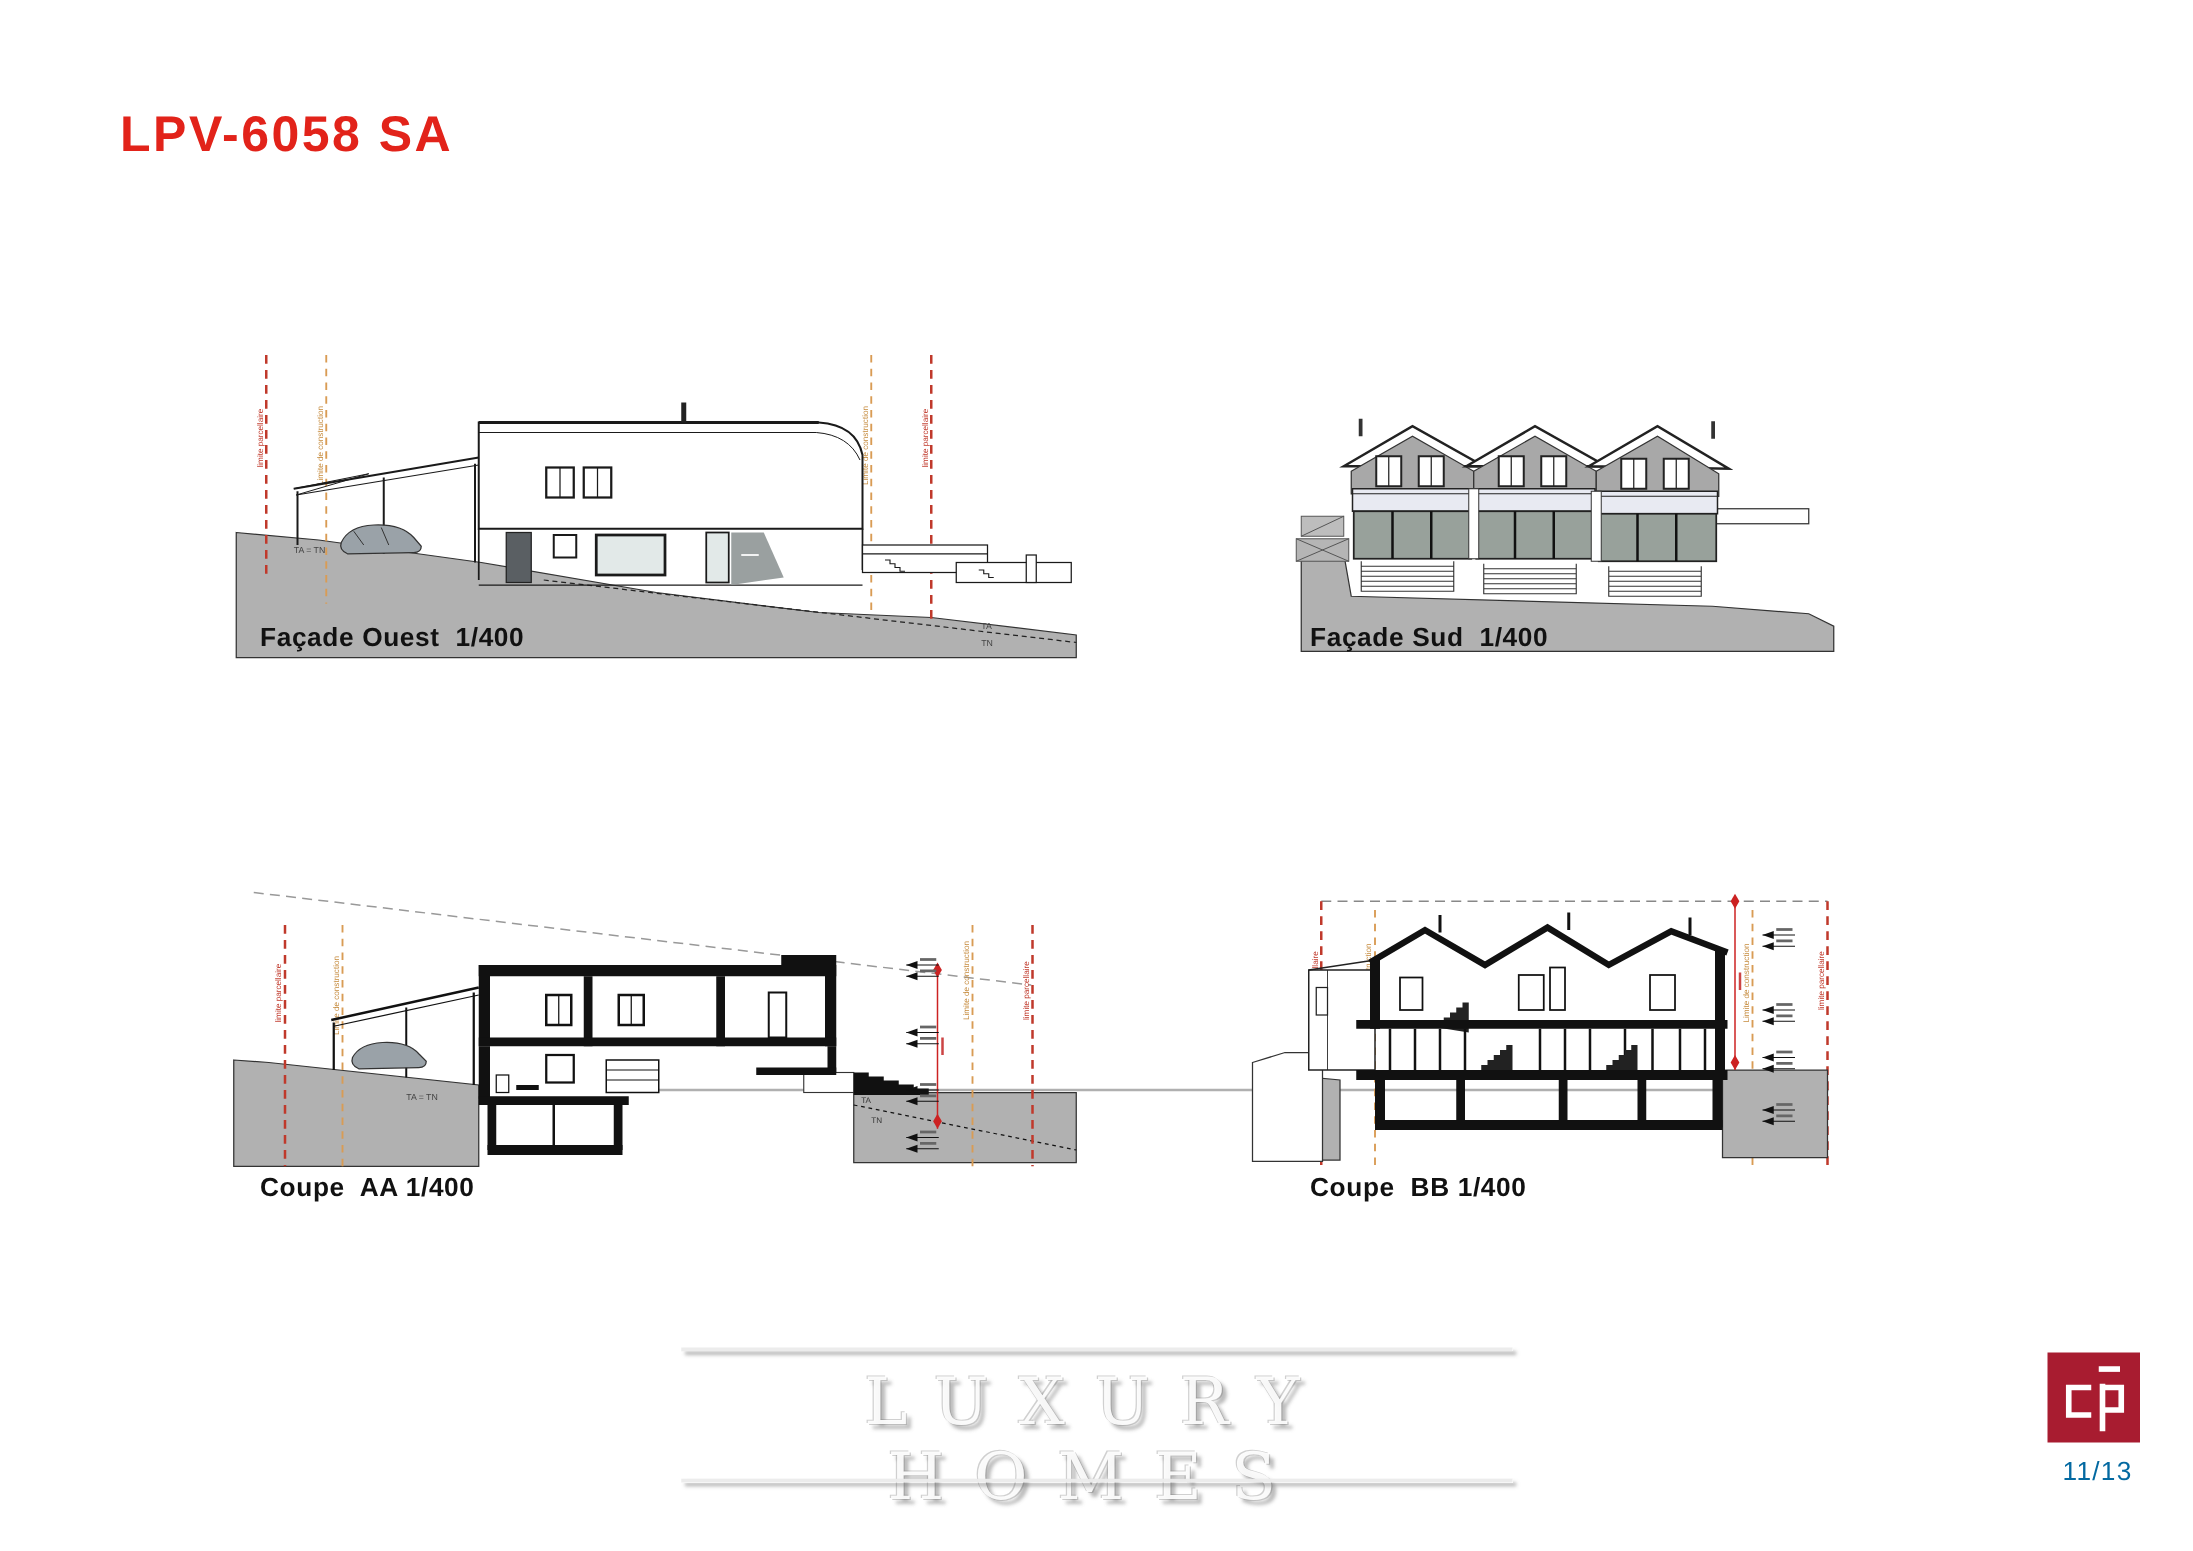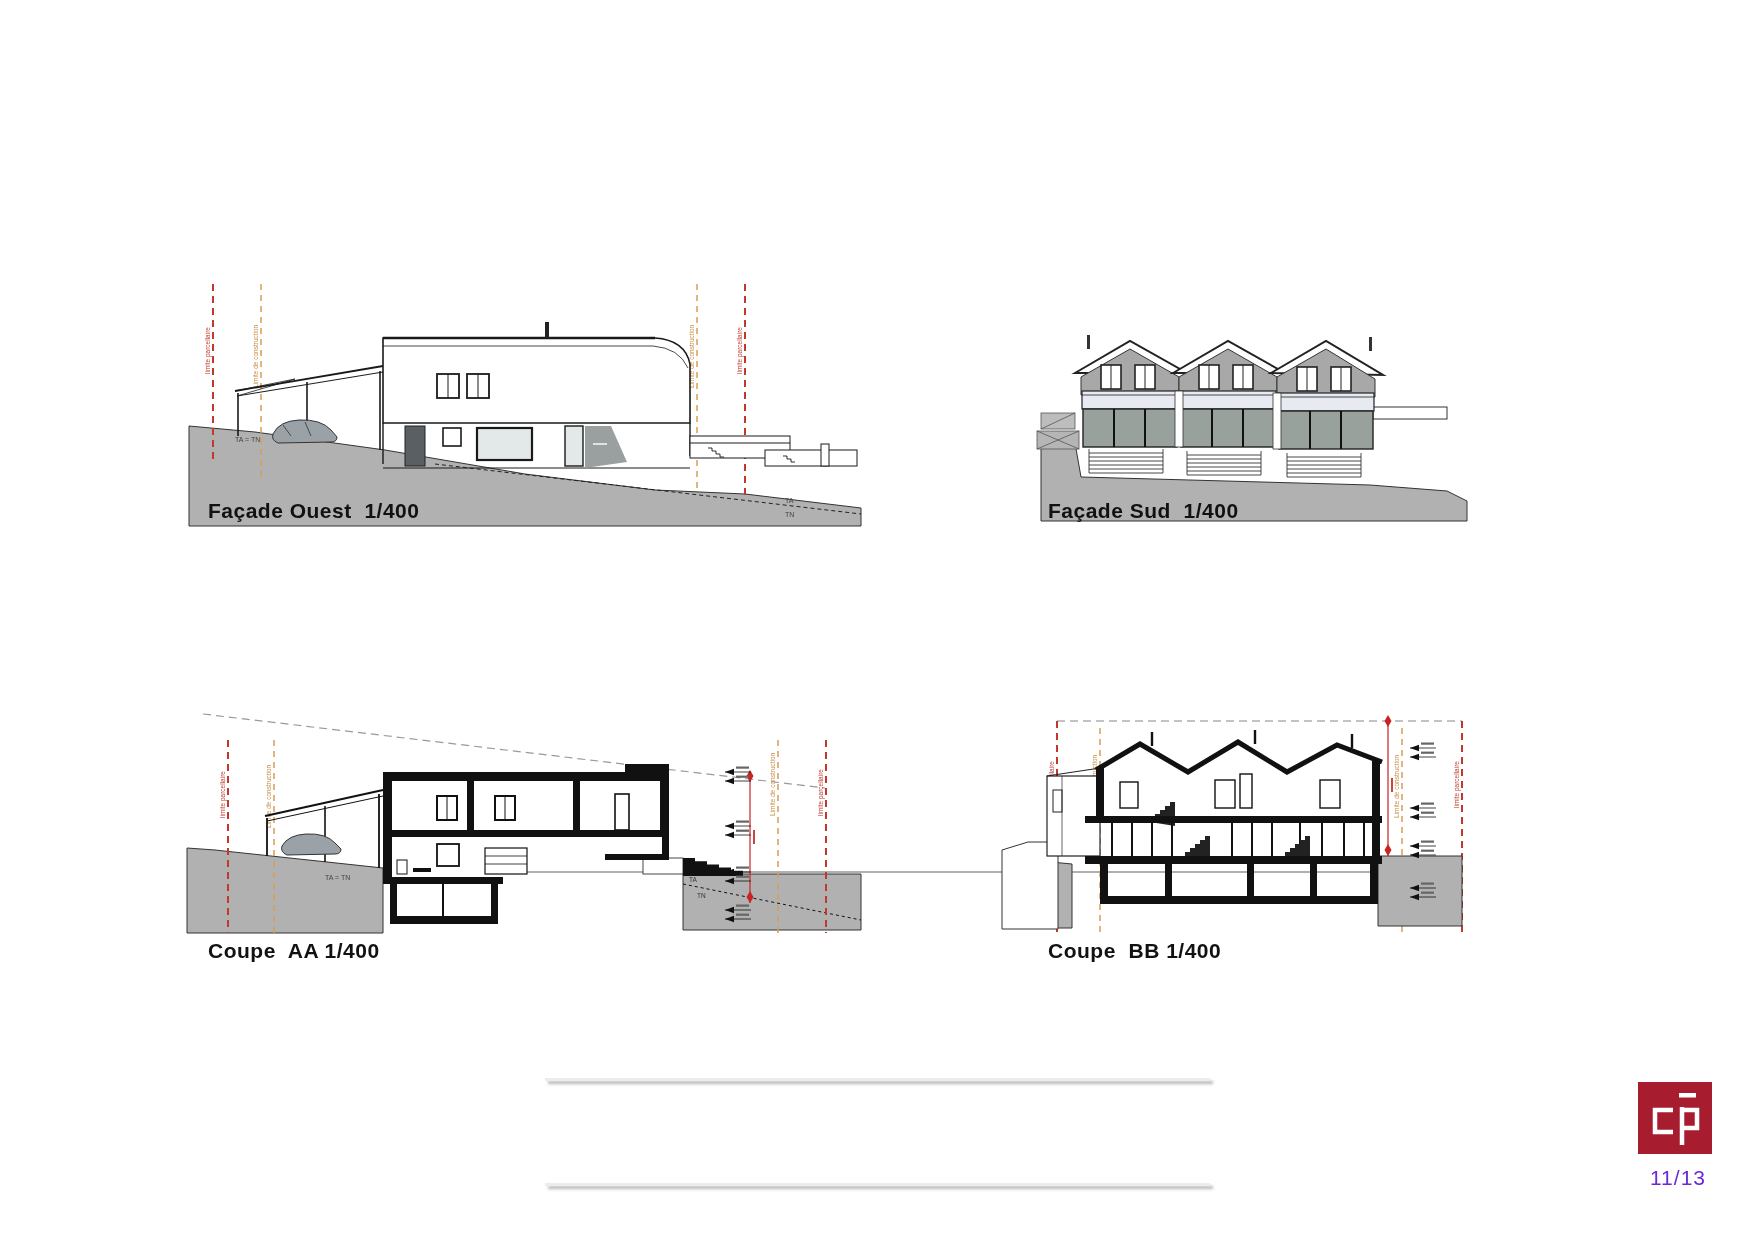--- a/index.html
+++ b/index.html
@@ -29,28 +29,29 @@
                   1px 1px 0 rgba(170,170,170,0.55);}
   .wm-by{left:612px;top:778px;width:140px;text-align:center;font-size:80px;}
   .wm-name{left:500px;top:828px;width:710px;text-align:center;font-size:150px;}
   .wm-line{position:absolute;z-index:6;pointer-events:none;left:545px;width:665px;height:3px;
       background:rgba(235,235,235,0.95);box-shadow:3px 3px 3px rgba(110,110,110,0.5);}
   .wm-line1{top:1078px;} .wm-line2{top:1183px;}
   .wm-tag{left:545px;top:1092px;width:665px;text-align:center;font-size:52px;
       letter-spacing:24px;}
   
   .logo{position:absolute;left:1638px;top:1082px;width:74px;height:72px;background:#a81c30;}
-  .pagenum{position:absolute;left:1650px;top:1166px;font-size:21px;color:#6d28d9;
+  .pagenum{position:absolute;left:1650px;top:1166px;font-size:21px;color:#0369a1;
       letter-spacing:1px;}
 </style>
 </head>
 <body>
 
 <div id="page">
 
+  <div class="title">LPV-6058 SA</div>
 
   <div class="level-line"></div>
 
   <svg id="svg-fo" width="680" height="252" viewBox="0 0 680 252">
 
     <path d="M4,148 L70,154 L200,172 L340,196 L470,212 L560,216 L676,230 L676,248 L4,248 Z" fill="#b1b1b1" stroke="#333" stroke-width="1"></path>
     <path d="M250,186 L676,236" stroke="#222" stroke-width="1" stroke-dasharray="4,3" fill="none"></path>
     <text x="50" y="164" font-size="7" fill="#444">TA = TN</text>
     <text x="600" y="225" font-size="7" fill="#444">TA</text>
     <text x="600" y="239" font-size="7" fill="#444">TN</text>
@@ -345,20 +346,21 @@
       <use href="#b-mark" x="410" y="190"></use>
     </g>
   </svg>
 
   <div class="dwg-label lbl-fo">Façade Ouest  1/400</div>
   <div class="dwg-label lbl-fs">Façade Sud  1/400</div>
   <div class="dwg-label lbl-ca">Coupe  AA 1/400</div>
   <div class="dwg-label lbl-cb">Coupe  BB 1/400</div>
 
   <div class="wm-line wm-line1"></div>
+  <div class="wm wm-tag">LUXURY HOMES</div>
   <div class="wm-line wm-line2"></div>
 
   <div class="logo">
     <svg width="74" height="72" viewBox="0 0 74 72" style="position:static">
       <rect x="41" y="11" width="17" height="4.5" fill="#fff"></rect>
       <path d="M35,28 H17 V50 H35" fill="none" stroke="#fff" stroke-width="4.5"></path>
       <path d="M44,25 V63 M44,28 H59 V46 H44" fill="none" stroke="#fff" stroke-width="4.5"></path>
     </svg>
   </div>
   <div class="pagenum">11/13</div>

